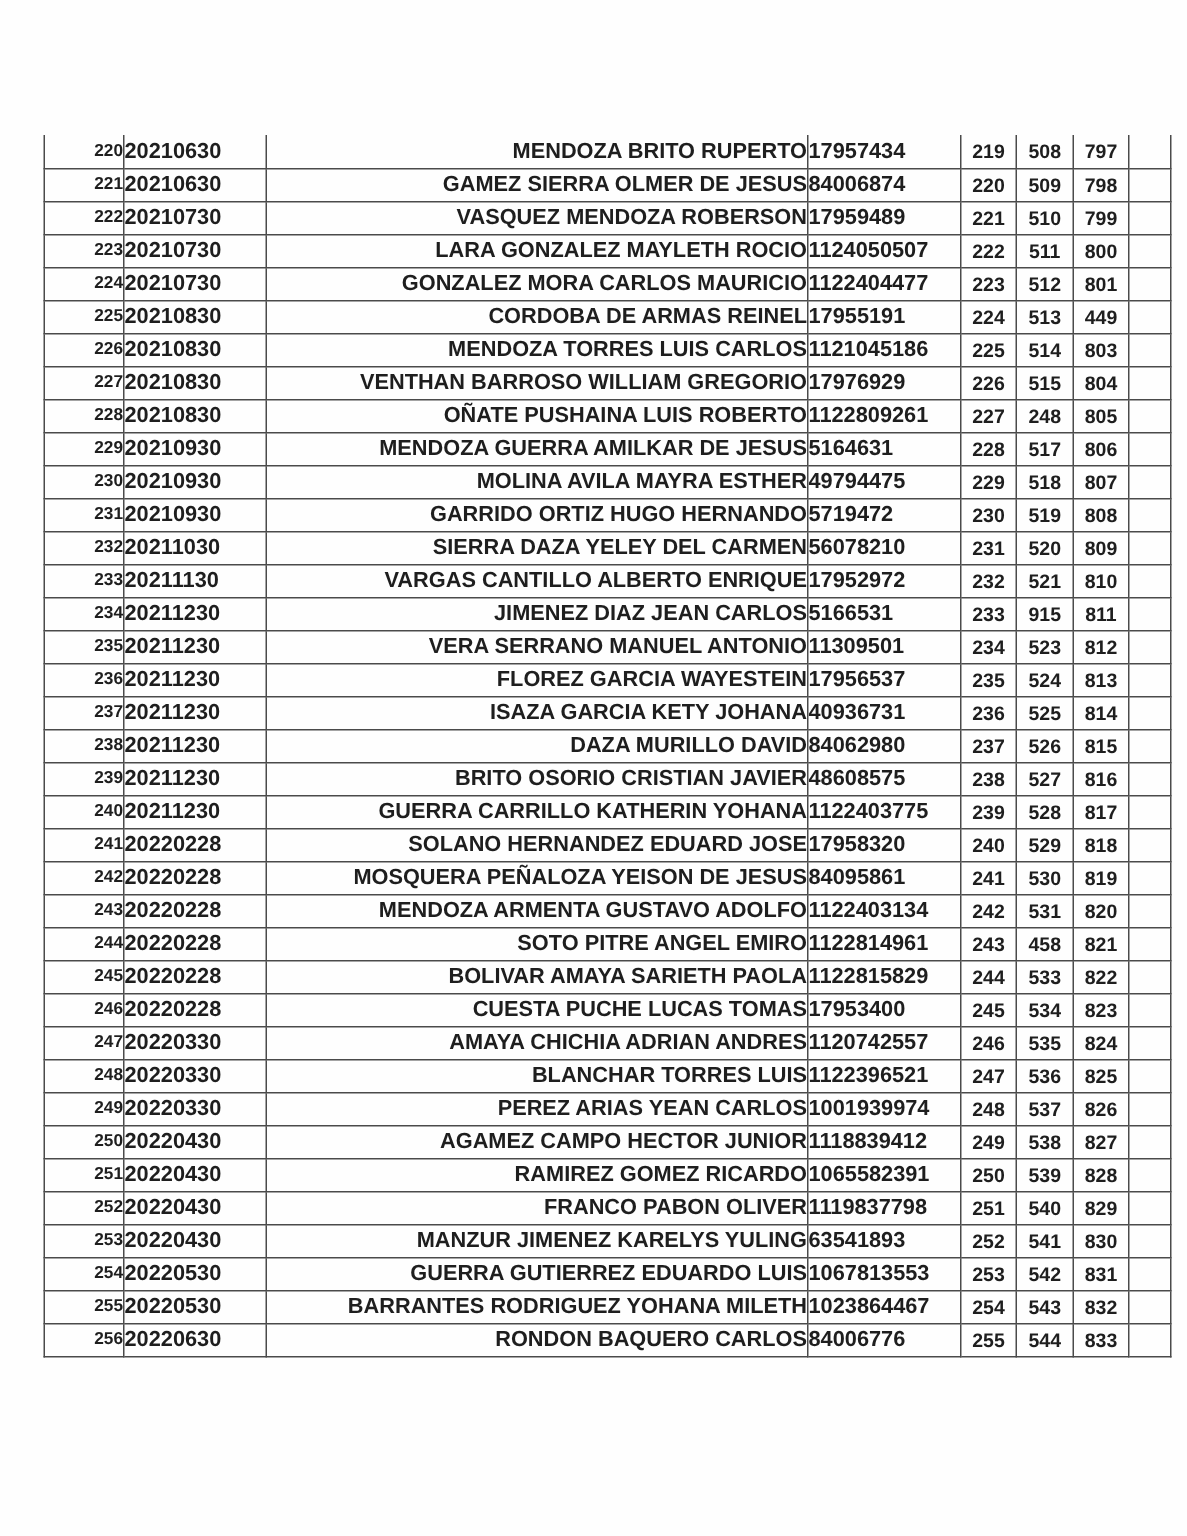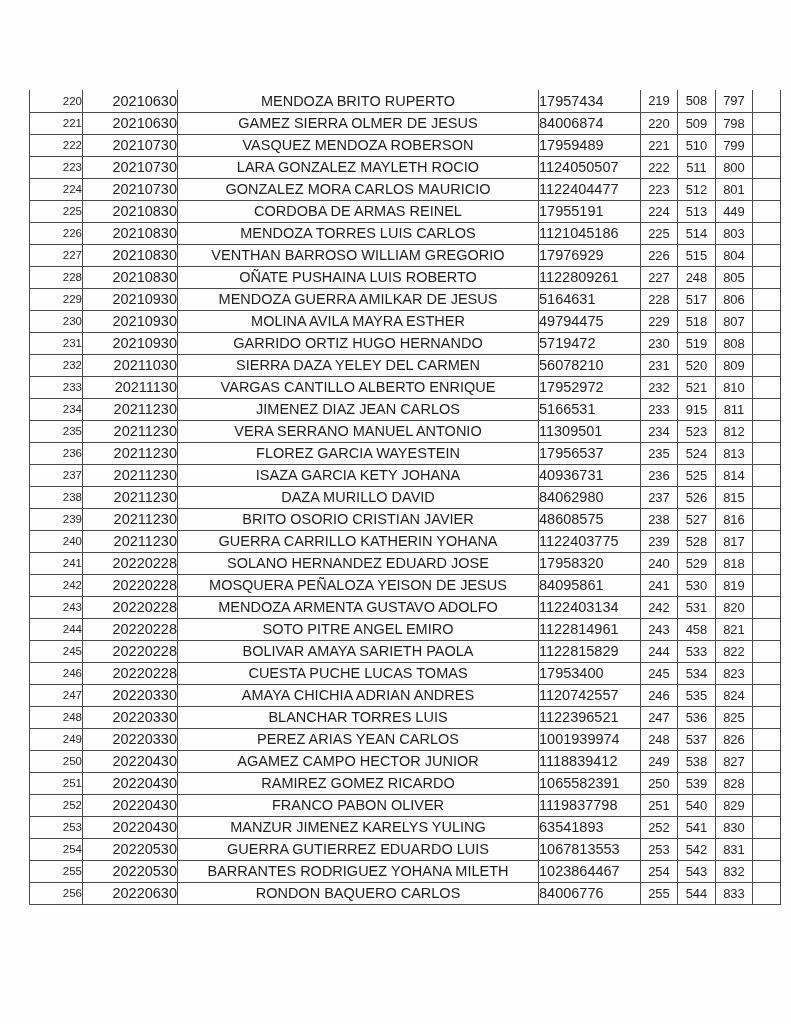--- a/index.html
+++ b/index.html
@@ -9,42 +9,43 @@
     width:791px; height:1024px;
     background:#ffffff;
     font-family:"Liberation Sans", sans-serif;
     color:var(--ink);
   }
   .page {
     position:relative;
     width:791px; height:1024px;
     background:#fefefe;
     overflow:hidden;
+    font-weight:bold;
   }
   table.scan-table {
     position:absolute;
     left:29px; top:90px;
     width:751px;
     border-collapse:collapse;
     table-layout:fixed;
   }
   table.scan-table td {
     border:1.5px solid var(--line);
     height:22px;
     padding:0;
     overflow:hidden;
     white-space:nowrap;
     vertical-align:middle;
   }
   
   table.scan-table tr:first-child td { border-top:0; }
 
   td.c0 { text-align:right; padding-right:6px;  font-size:11.5px; }
-  td.c1 { text-align:right; padding-right:7px;  font-size:14.5px; }
-  td.c2 { text-align:center;  padding-left:6px;   font-size:14.5px; }
+  td.c1 { text-align:left; padding-right:7px;  font-size:14.5px; }
+  td.c2 { text-align:right;  padding-left:6px;   font-size:14.5px; }
   td.c3 { text-align:left; padding-right:5px;  font-size:14.5px; }
   td.c4, td.c5, td.c6 { text-align:center; font-size:13px; }
   td.c7 { }
 </style>
 </head>
 <body>
 
 <div class="page">
   <table class="scan-table">
     <colgroup>

